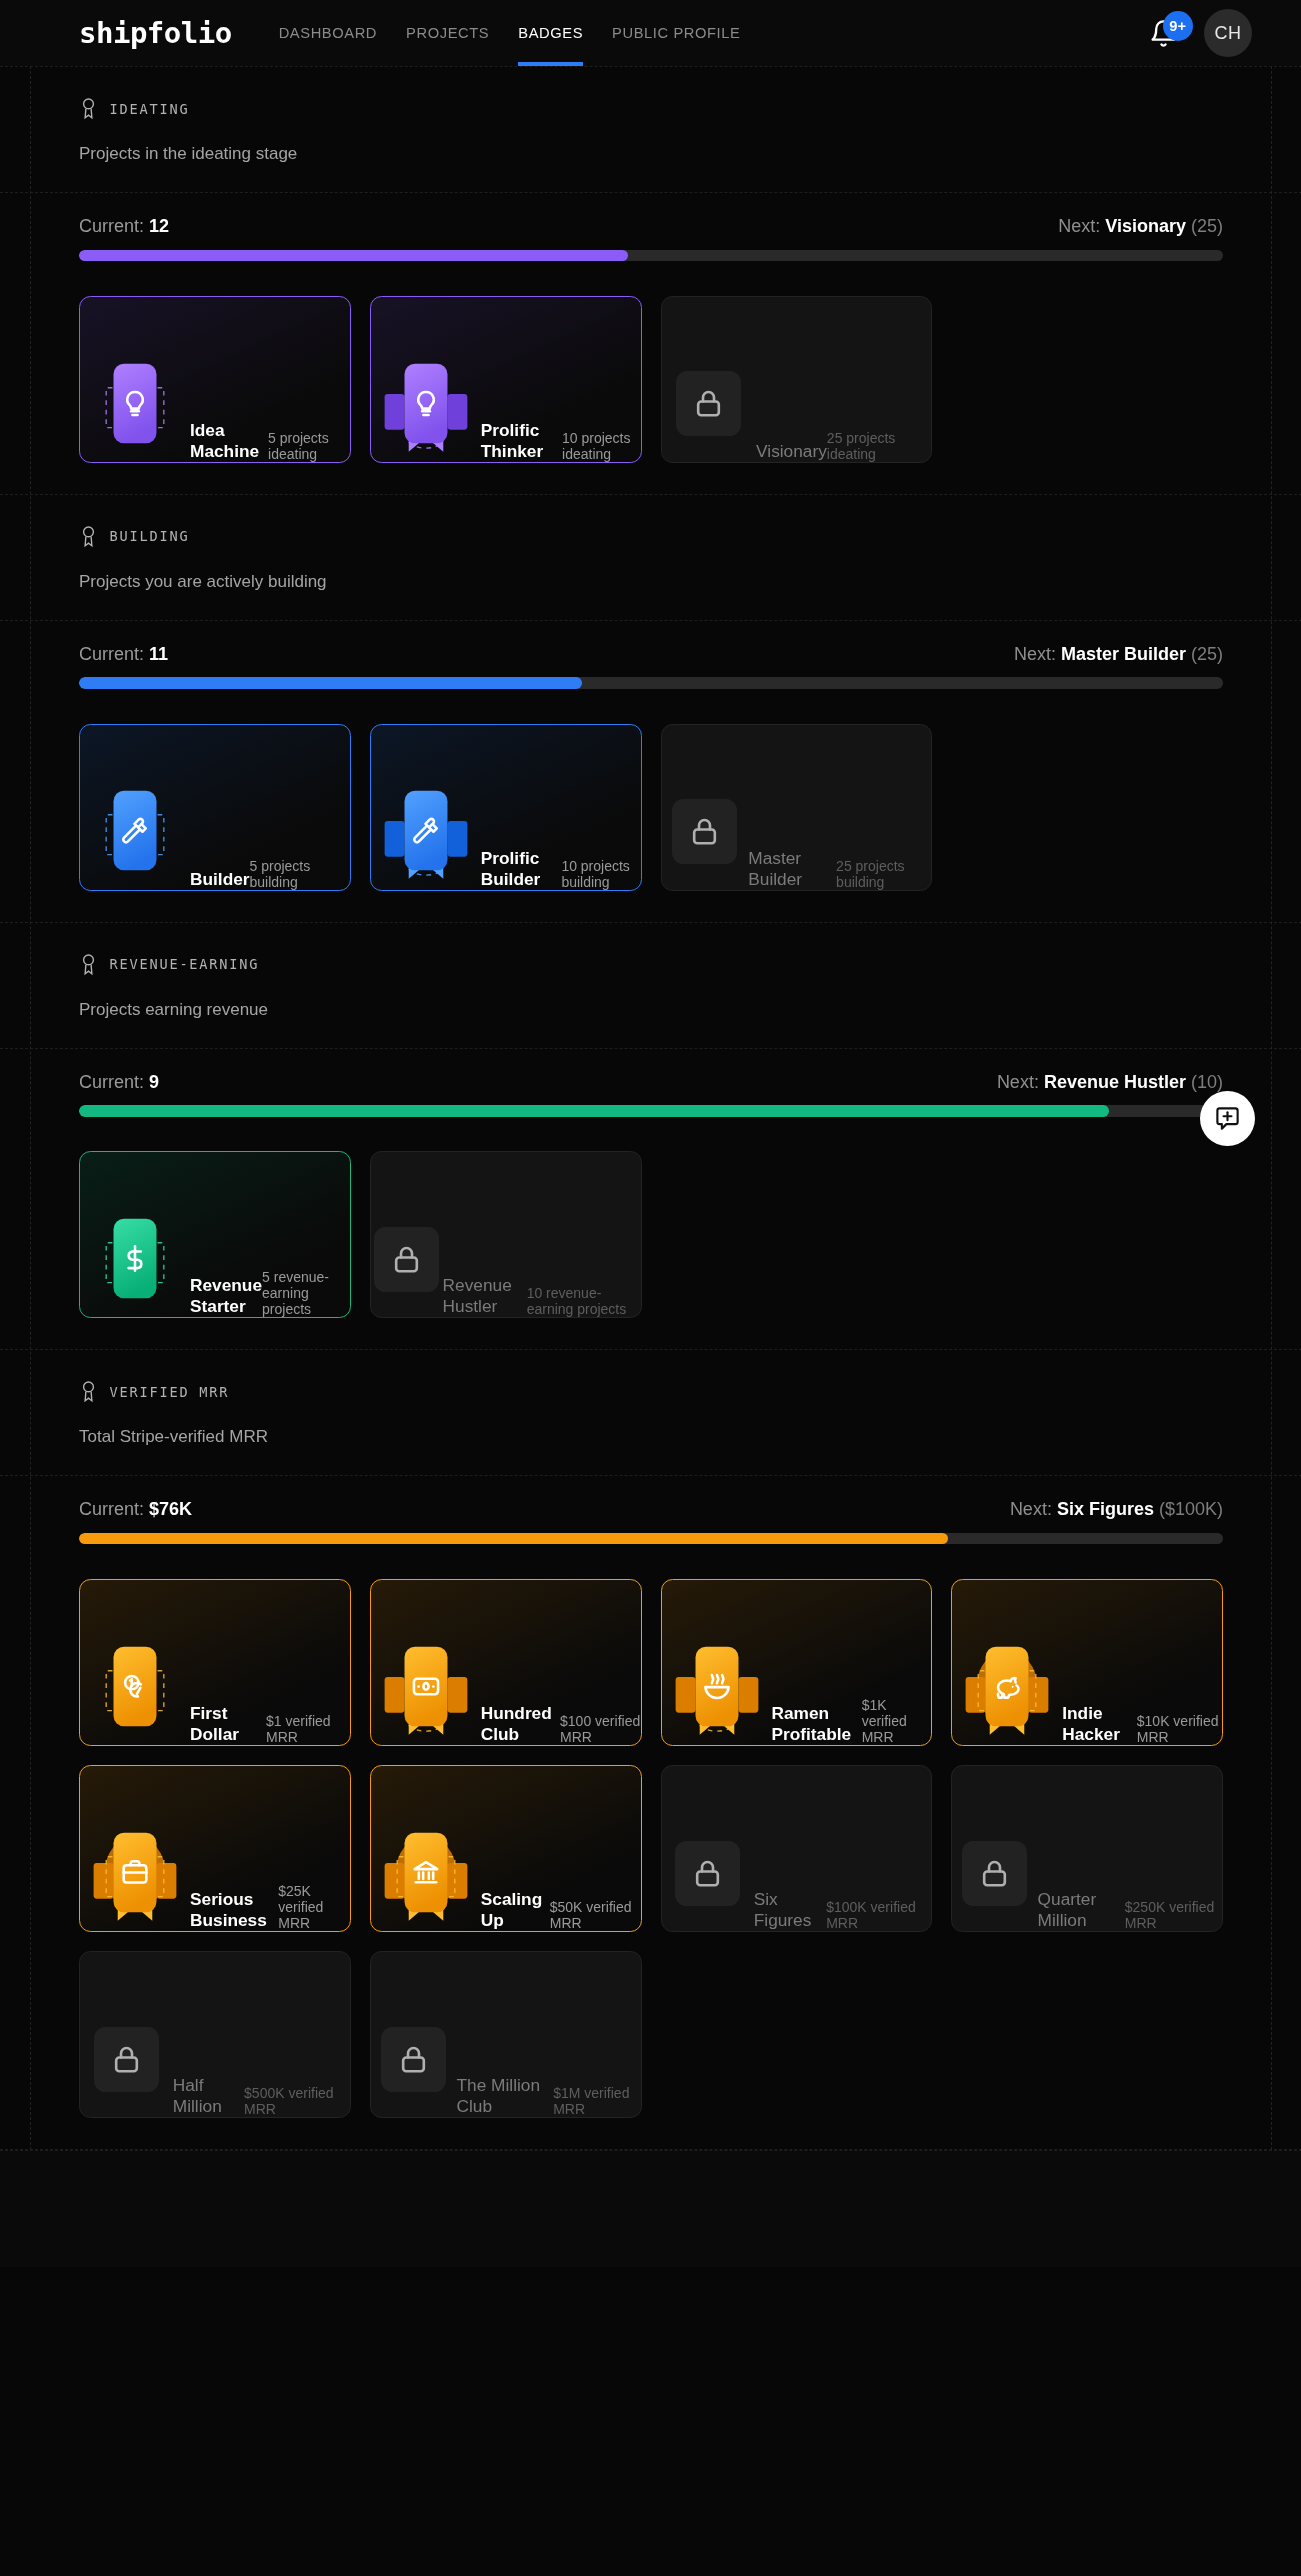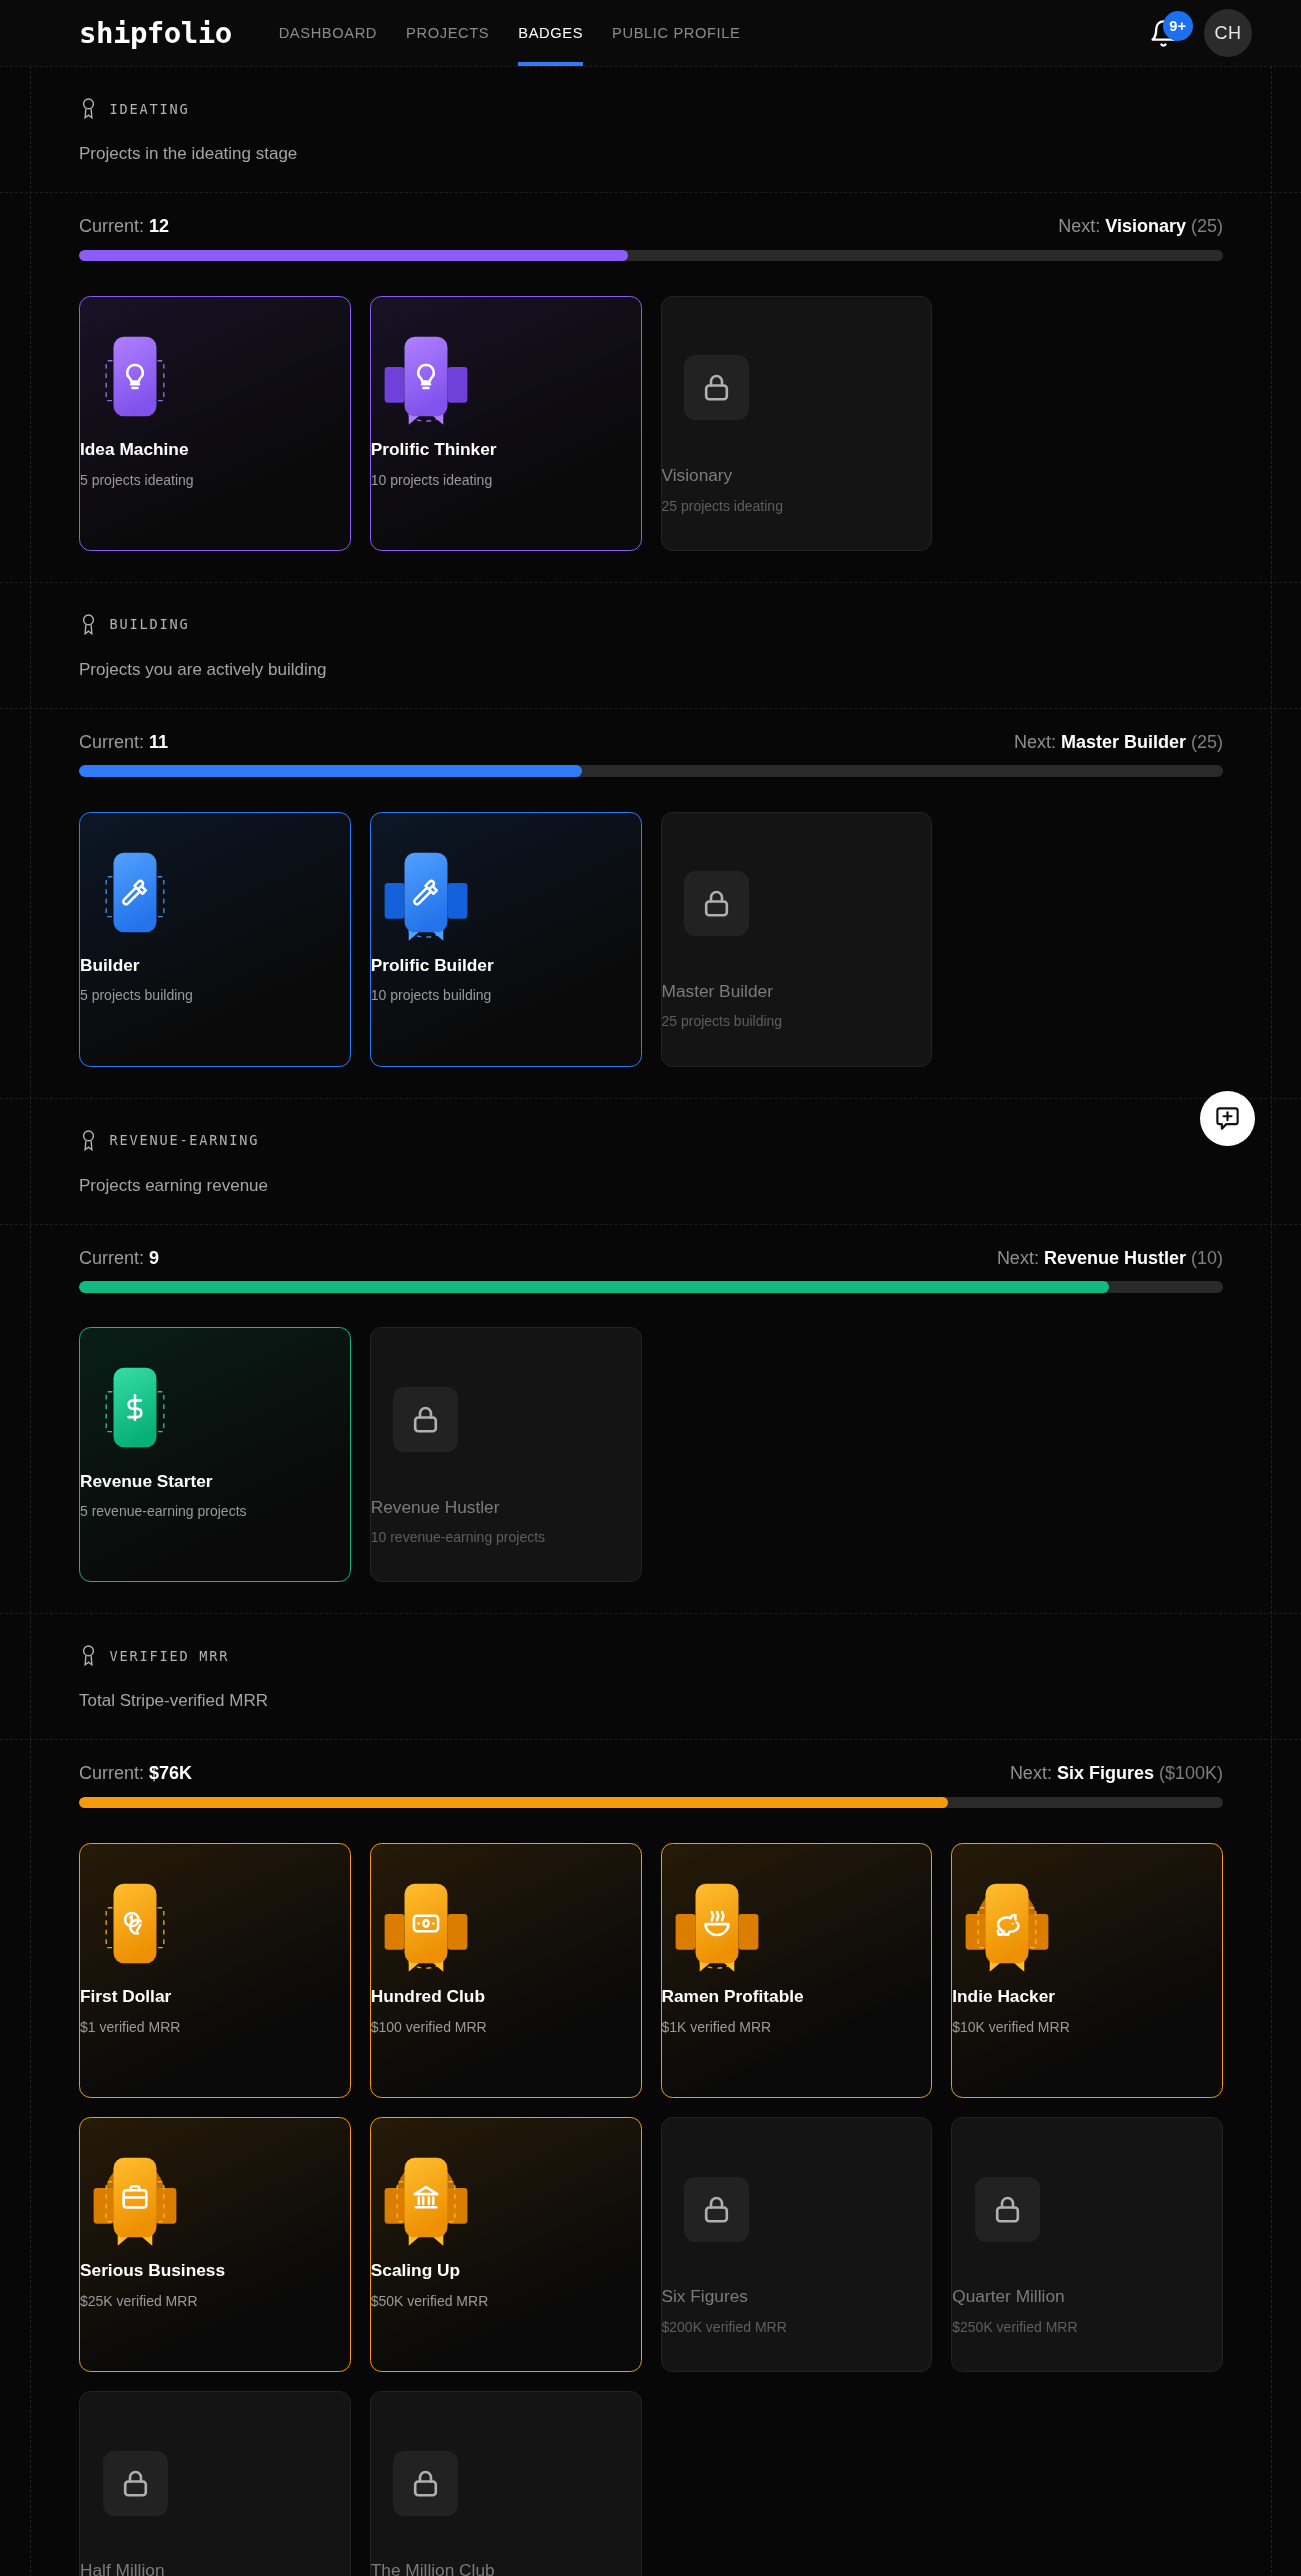--- a/index.html
+++ b/index.html
@@ -151,22 +151,22 @@
   .grid{
     padding:19px 79px 31px 79px;
     display:grid;
     grid-template-columns:repeat(4, 1fr);
     gap:19px;
   }
   .card{
     border-radius:11.5px;
     border:1px solid #232323;
     background:#141414;
-    height:255px;
-    display:flex; flex-direction:column; align-items:flex-start;
+    height:167px;
+    display:flex; flex-direction:row; align-items:flex-end;
     justify-content:flex-start;
     padding-top:25px;
     position:relative;
     overflow:hidden;
     cursor:pointer;
   }
   .card.locked{ background:#141414; border-color:#232323; }
 
   .emblem{
     width:110px; height:110px;
@@ -671,21 +671,21 @@
           <div class="card locked">
             <div class="emblem">
               <div class="lockbox">
                 <svg viewBox="0 0 24 24" fill="none" stroke="#b0b0b0" stroke-width="1.9" stroke-linecap="round" stroke-linejoin="round">
                   <rect x="4.5" y="10.5" width="15" height="10" rx="2.2"></rect>
                   <path d="M8 10.5V7.6a4 4 0 0 1 8 0v2.9"></path>
                 </svg>
               </div>
             </div>
             <div class="cname dim">Six Figures</div>
-            <div class="creq dim">$200K verified MRR</div>
+            <div class="creq dim">$100K verified MRR</div>
           </div>
           <div class="card locked">
             <div class="emblem">
               <div class="lockbox">
                 <svg viewBox="0 0 24 24" fill="none" stroke="#b0b0b0" stroke-width="1.9" stroke-linecap="round" stroke-linejoin="round">
                   <rect x="4.5" y="10.5" width="15" height="10" rx="2.2"></rect>
                   <path d="M8 10.5V7.6a4 4 0 0 1 8 0v2.9"></path>
                 </svg>
               </div>
             </div>

